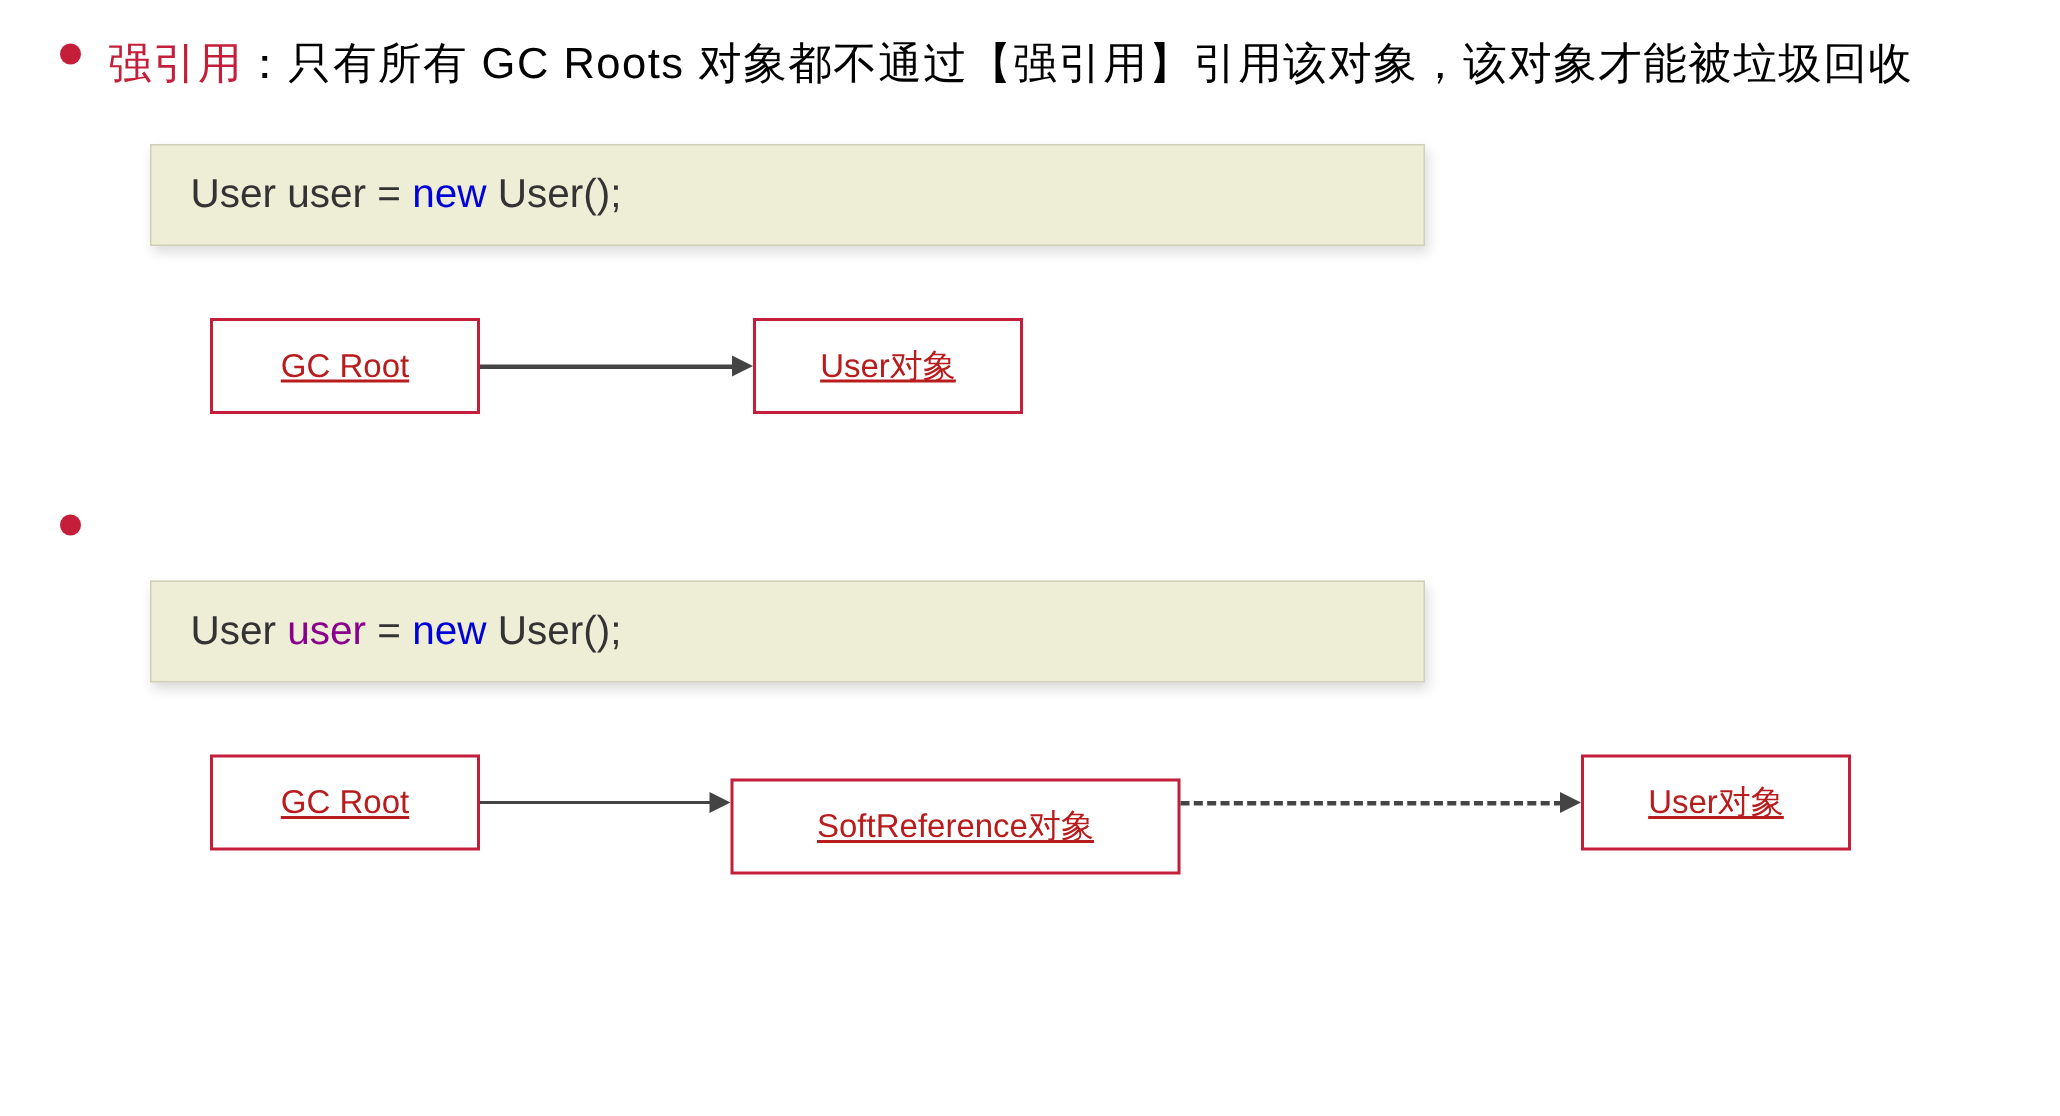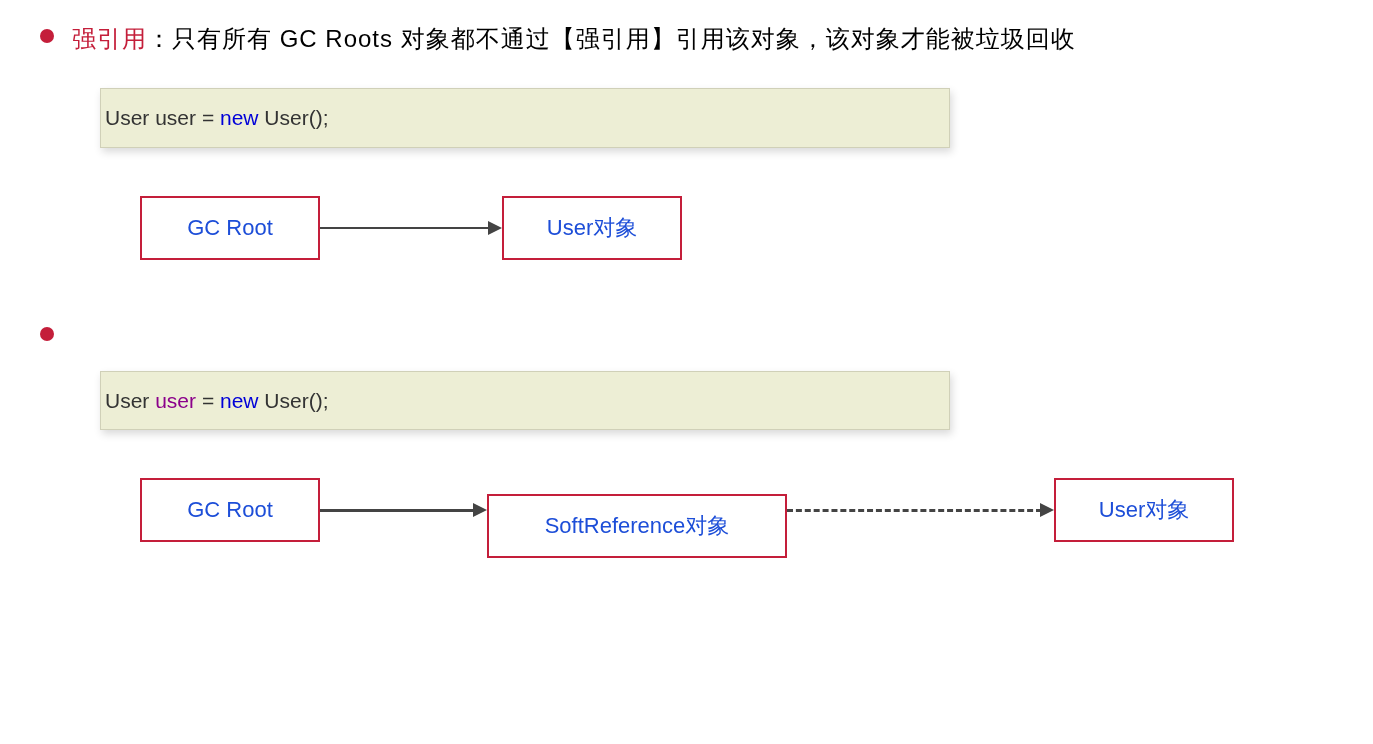--- a/index.html
+++ b/index.html
@@ -24,40 +24,40 @@
     .red-bullet {
       width: 14px;
       height: 14px;
       background: #c41e3a;
       border-radius: 50%;
       margin-right: 18px;
       margin-top: 9px;
       flex-shrink: 0;
     }
     .header-text {
-      font-size: 24px;
+      font-size: 29px;
       line-height: 1.6;
       letter-spacing: 1px;
     }
     .red-title {
       color: #c41e3a;
       font-weight: normal;
     }
     .black-text {
       color: #000000;
     }
     .code-block {
       background: #edeed5;
       border: 1px solid #d0d0b8;
-      padding: 14px 4px;
+      padding: 14px 26px;
       margin-left: 60px;
       margin-bottom: 40px;
       box-shadow: 2px 4px 8px rgba(0,0,0,0.15);
       font-family: Arial, sans-serif;
-      font-size: 21px;
+      font-size: 27px;
       line-height: 1.4;
       max-width: 850px;
     }
     .code-line {
       white-space: nowrap;
     }
     .kw-blue {
       color: #0000d8;
     }
     .kw-purple {
@@ -77,23 +77,24 @@
       height: 80px;
     }
     .box {
       position: absolute;
       border: 2.5px solid #c41e3a;
       background: #ffffff;
       display: flex;
       align-items: center;
       justify-content: center;
       font-size: 22px;
-      color: #1d4ed8;
+      color: #b91c1c;
       padding: 0 24px;
       height: 64px;
+      text-decoration: underline;
     }
     .arrow-line {
       position: absolute;
       height: 2.5px;
       background: #444;
     }
     .arrow-head {
       position: absolute;
       width: 0;
       height: 0;

